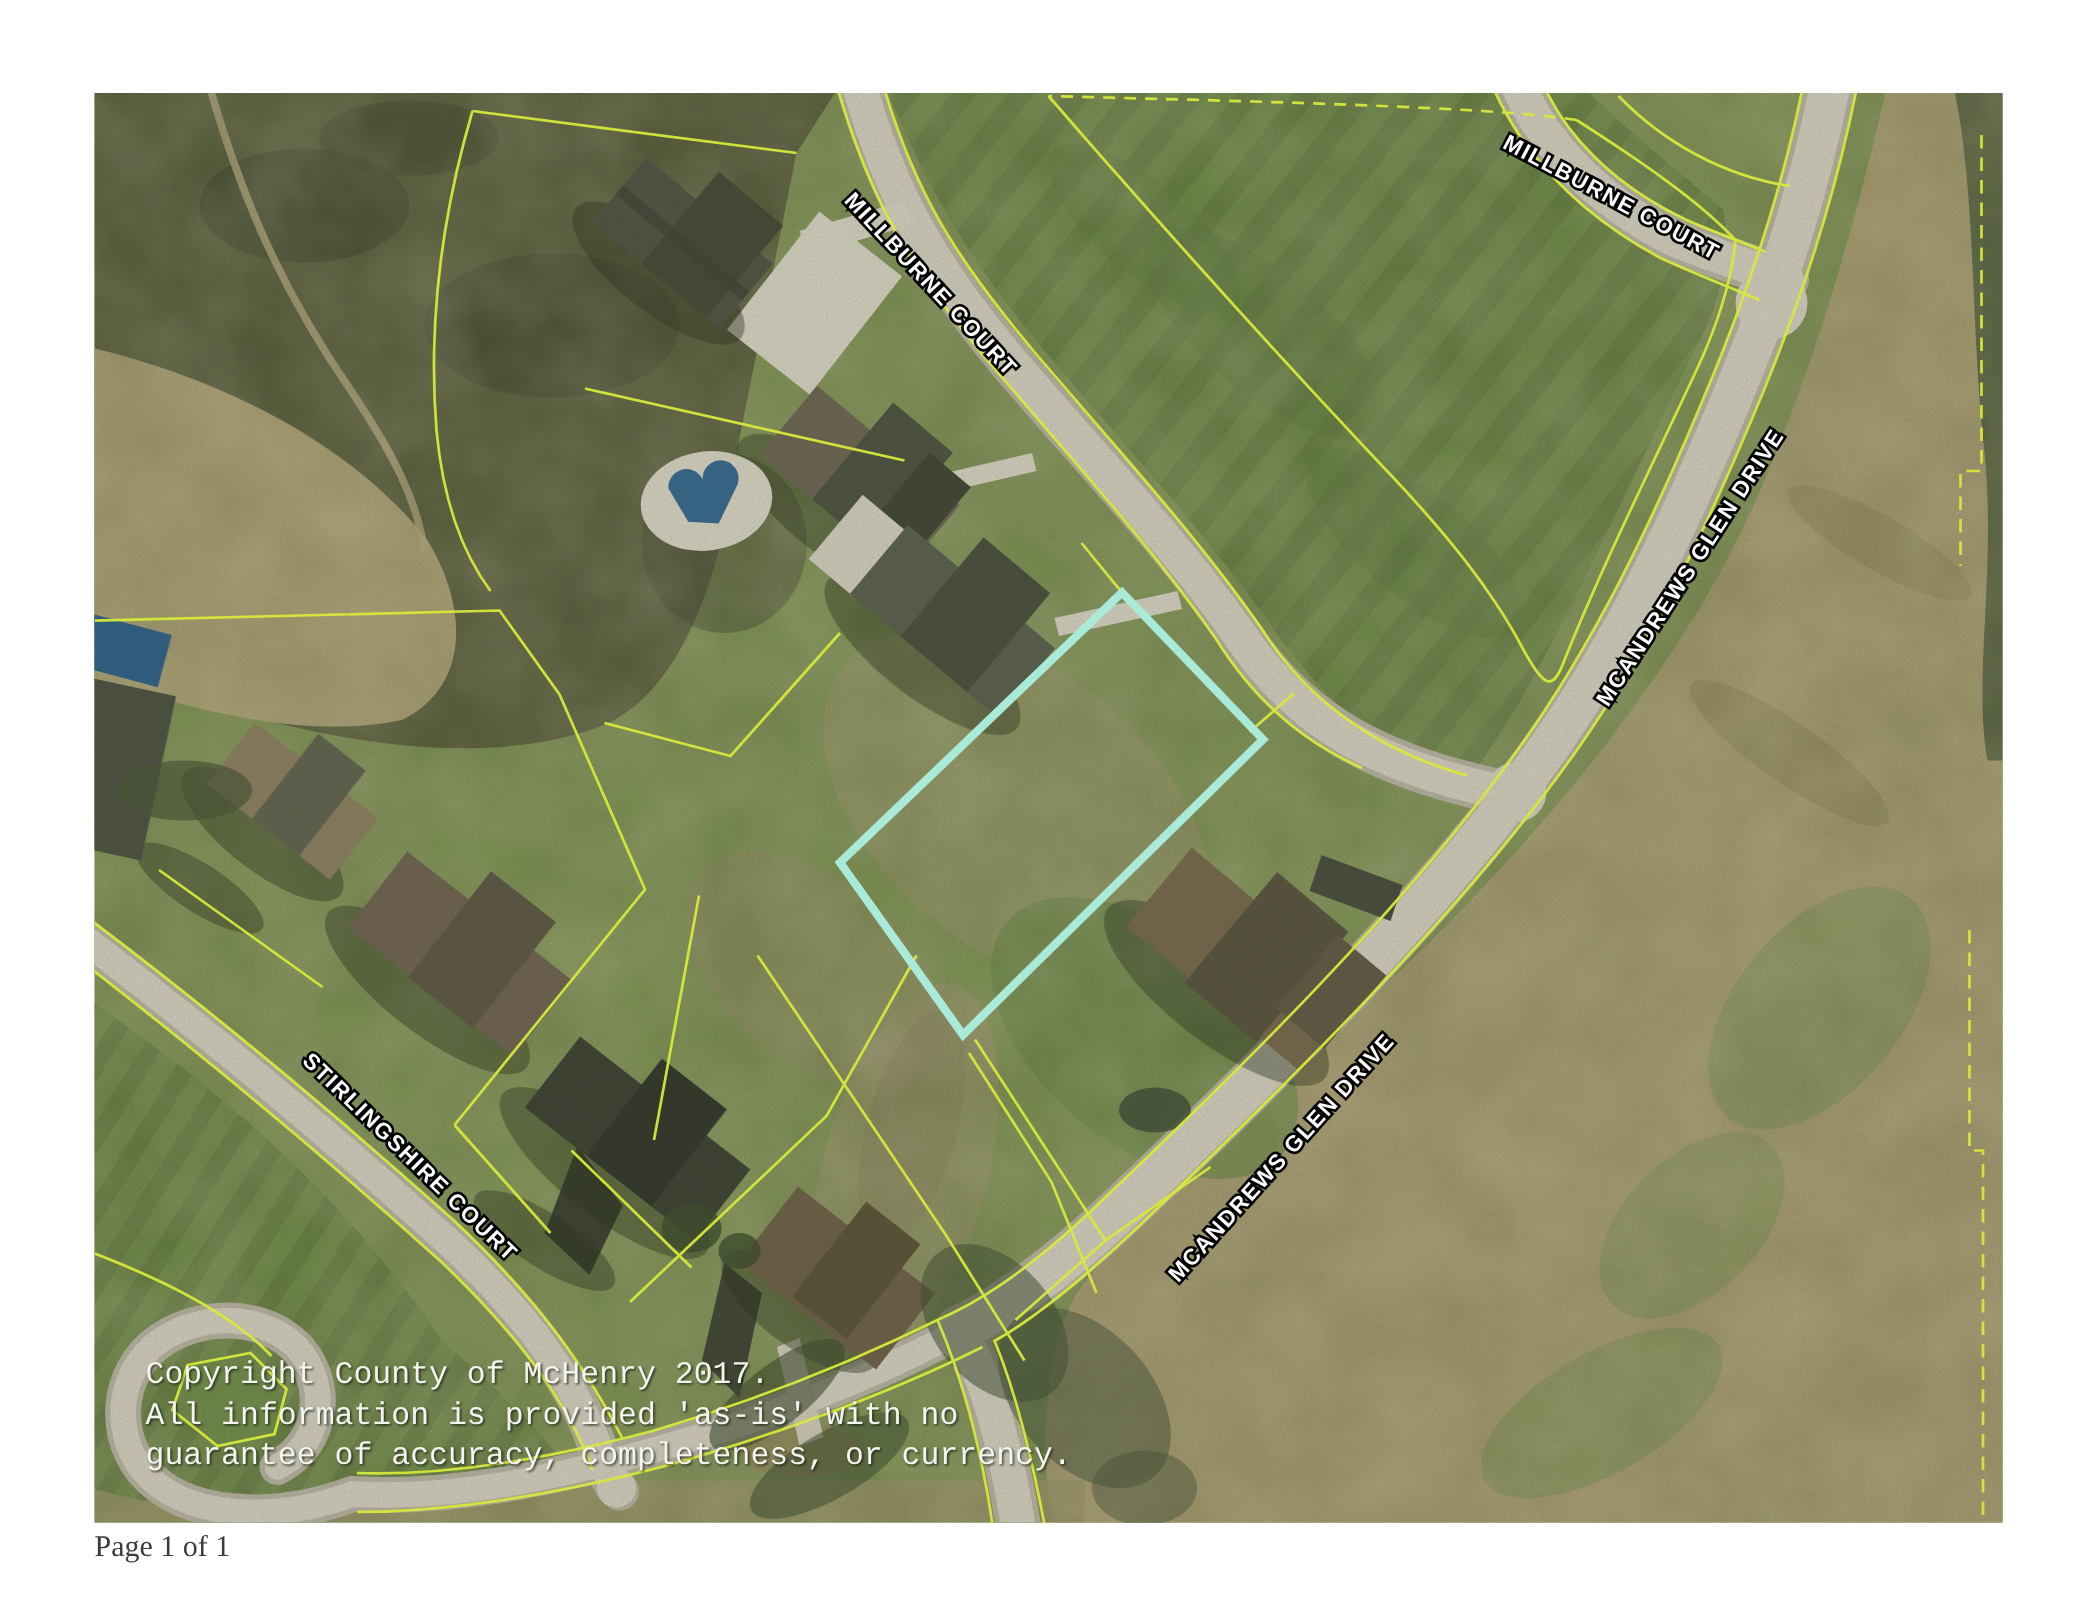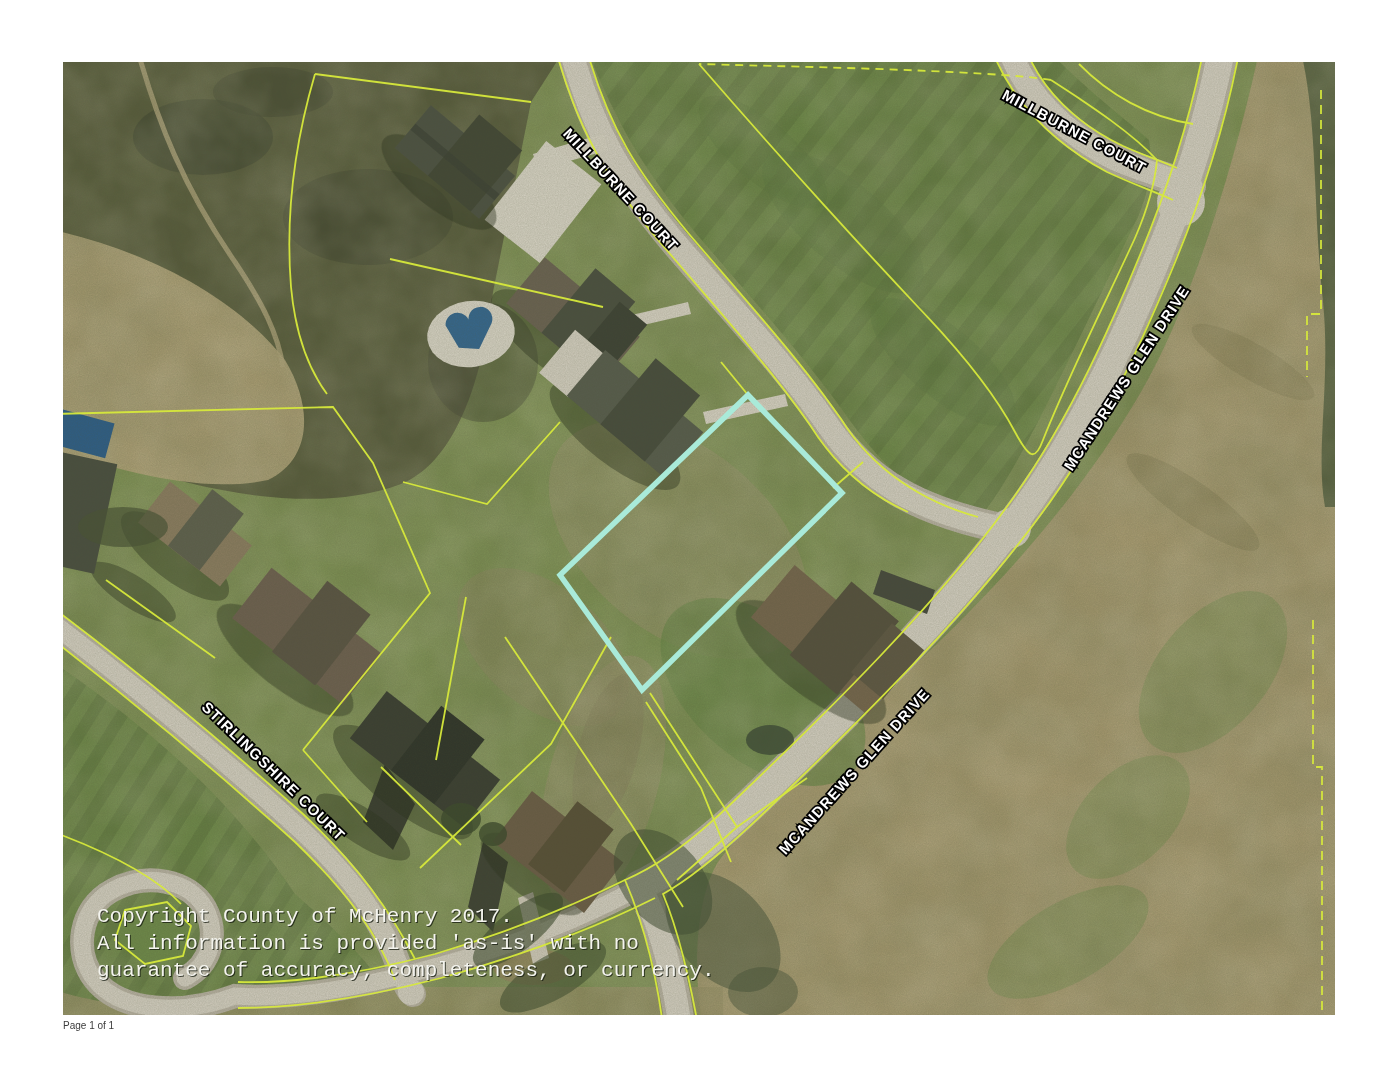--- a/index.html
+++ b/index.html
@@ -8,22 +8,22 @@
   .map-frame{position:absolute;left:63px;top:62px;width:1272px;height:953px;
              overflow:hidden;background:#7e9155;}
   .map-frame svg{display:block;}
   .street-label{font-family:"Liberation Sans",sans-serif;font-weight:700;
                 font-size:15px;letter-spacing:1px;fill:#ffffff;stroke:#000000;
                 stroke-width:3.5px;paint-order:stroke;text-anchor:middle;}
   .copyright-line{font-family:"Liberation Mono","DejaVu Sans Mono",monospace;
                   font-size:21px;fill:#f4f4ee;
                   filter:drop-shadow(1.5px 1.5px 0.6px rgba(20,25,15,0.75));}
   .page-footer{position:absolute;left:63px;top:1020px;
-               font-family:Liberation Sans, sans-serif;
-               font-size:10px;color:#3b3b3b;white-space:pre;}
+               font-family:Liberation Serif, serif;
+               font-size:20px;color:#3b3b3b;white-space:pre;}
 </style>
 </head>
 <body>
 
 <div class="map-frame">
 <svg width="1272" height="953" viewBox="0 0 1272 953" xmlns="http://www.w3.org/2000/svg">
   <defs>
     <pattern id="mow1" width="30" height="30" patternUnits="userSpaceOnUse" patternTransform="rotate(38)">
       <rect width="30" height="30" fill="none"></rect>
       <rect width="14" height="30" fill="#000000" opacity="0.08"></rect>

